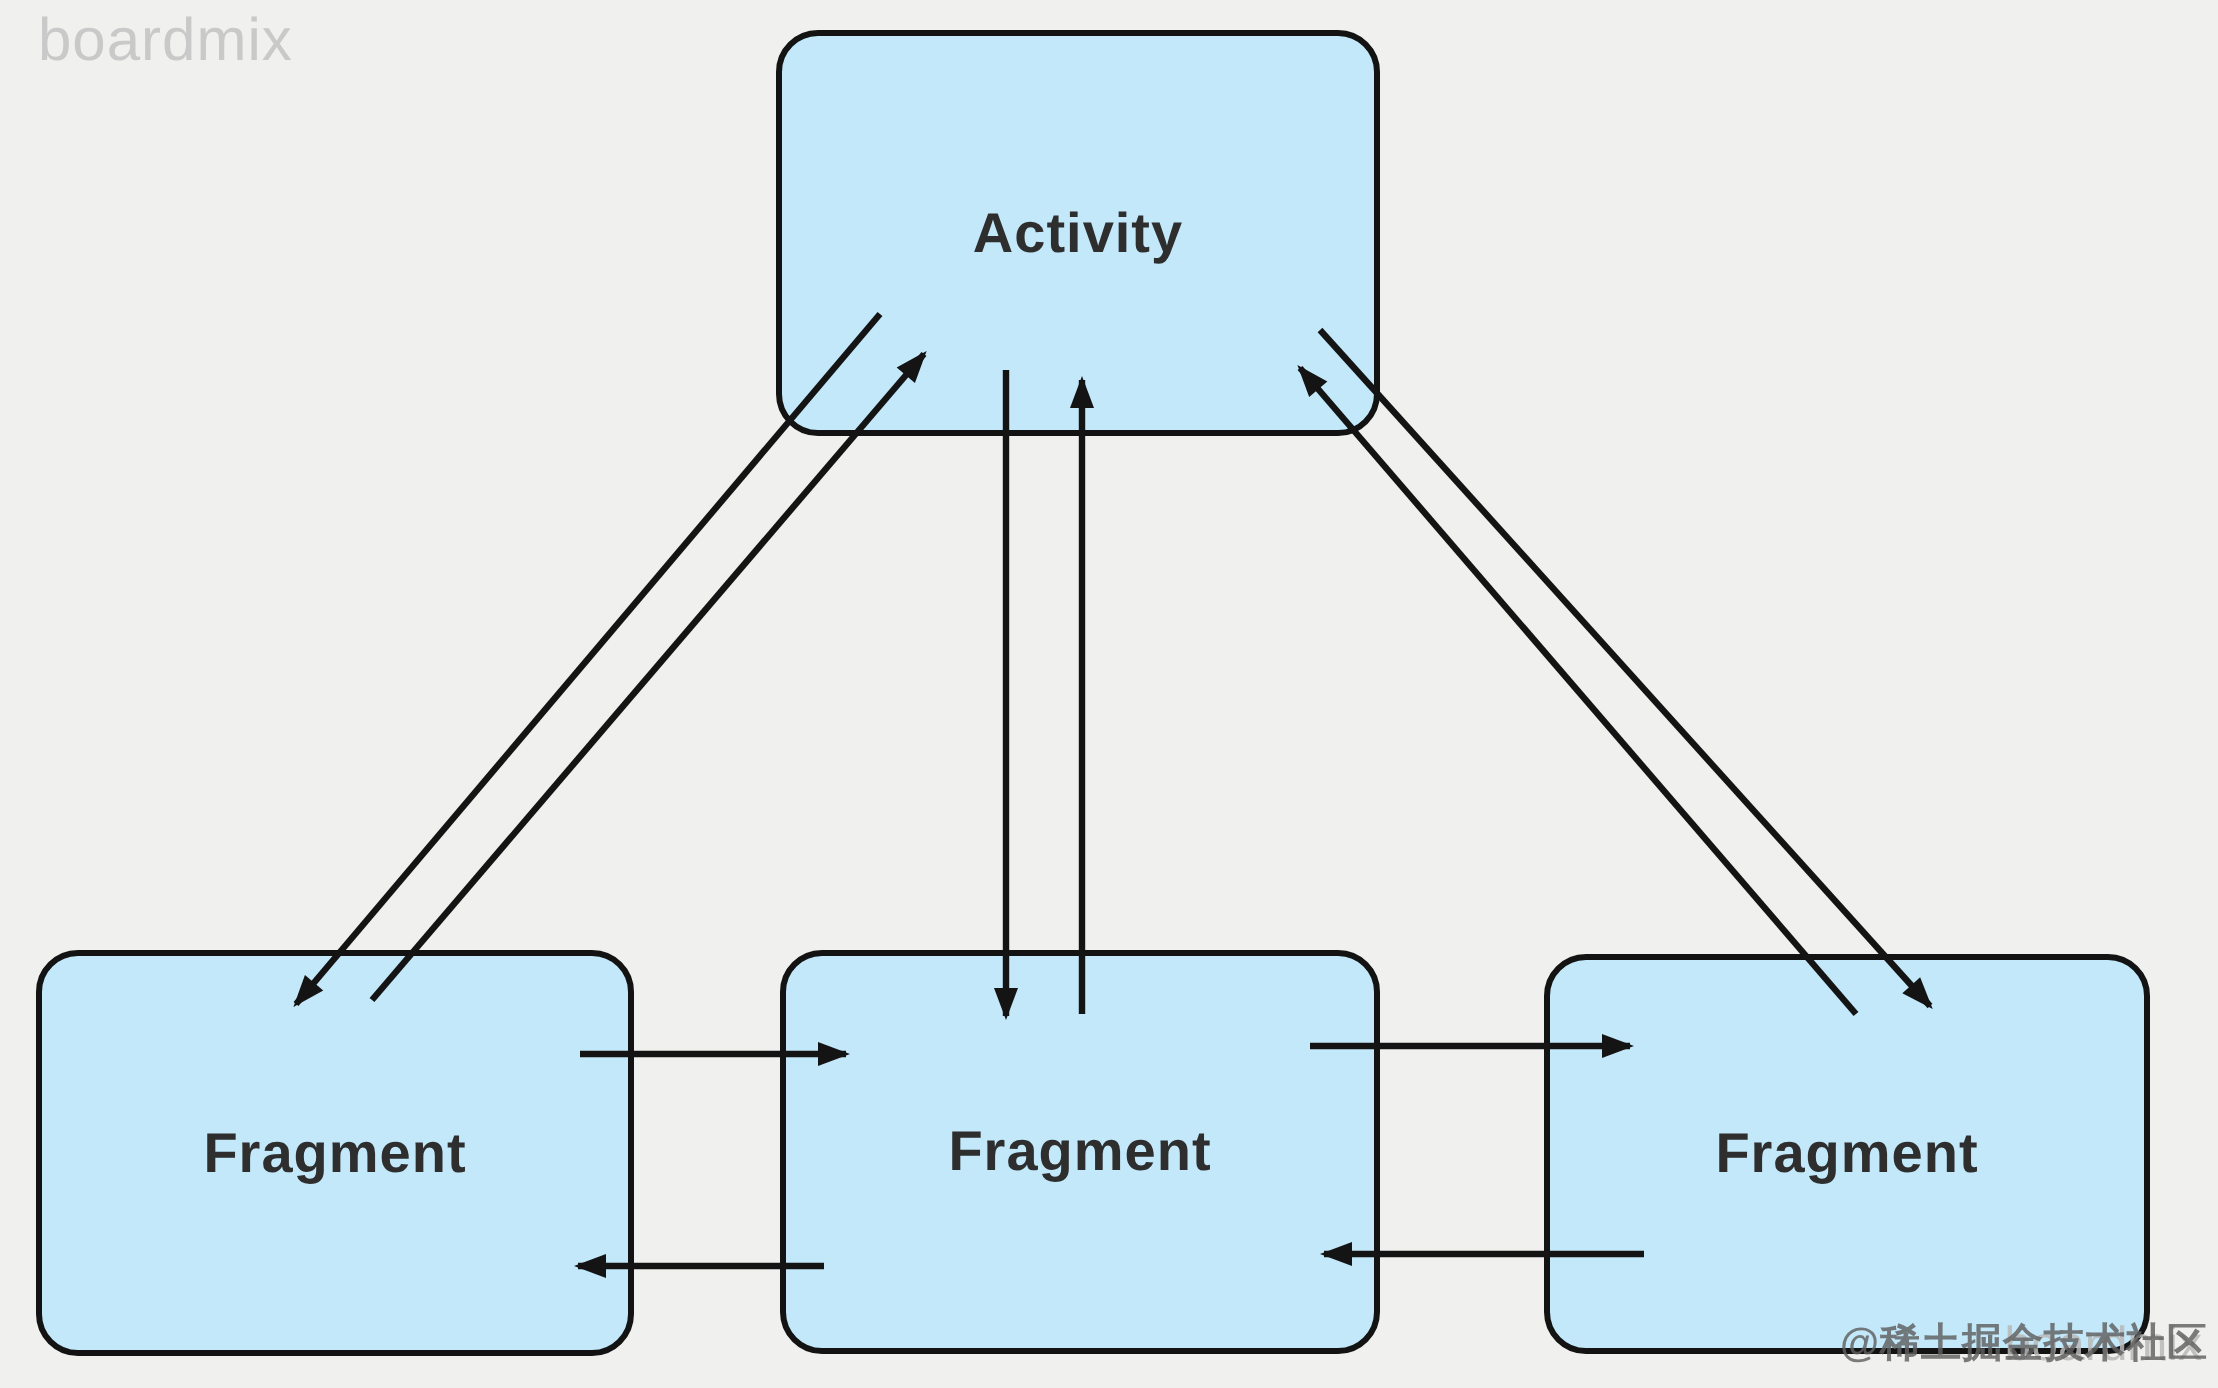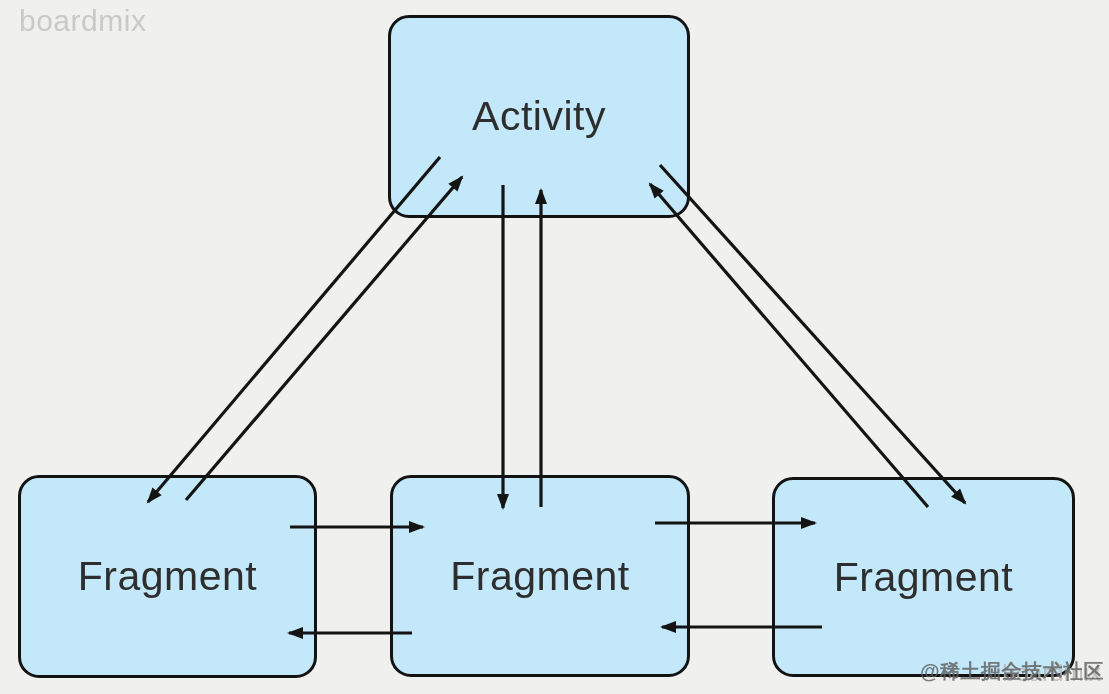--- a/index.html
+++ b/index.html
@@ -20,24 +20,25 @@
     background: #c2e8fa;
     border: 3.4px solid #131313;
     border-radius: 21px;
     display: flex;
     align-items: center;
     justify-content: center;
     box-sizing: border-box;
     z-index: 1;
   }
   .node-label {
-    font-size: 41px;
+    font-size: 28px;
     color: #2e2e2e;
     letter-spacing: 0.5px;
     user-select: none;
+    font-weight: bold;
   }
   .node-activity  { left: 388px; top: 15px;  width: 302px; height: 203px; }
   .node-frag-left { left: 18px;  top: 475px; width: 299px; height: 203px; }
   .node-frag-mid  { left: 390px; top: 475px; width: 300px; height: 202px; }
   .node-frag-right{ left: 772px; top: 477px; width: 303px; height: 200px; }
 
   
   svg.arrows {
     position: absolute;
     left: 0; top: 0;

